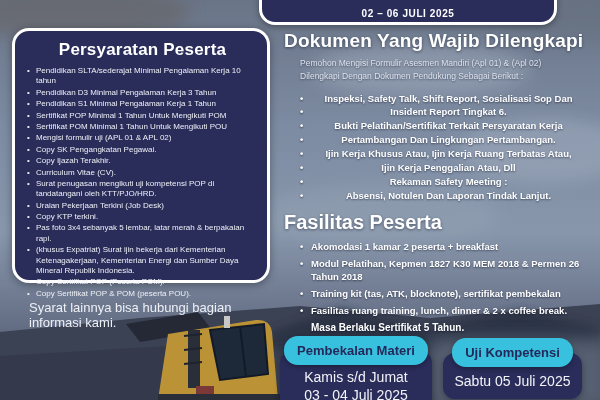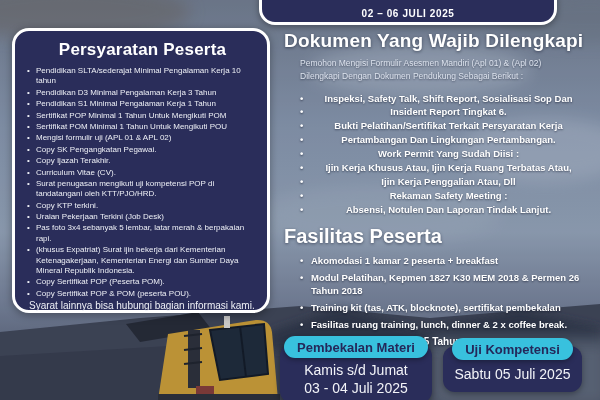--- a/index.html
+++ b/index.html
@@ -23,40 +23,40 @@
     display: flex; align-items: flex-end; justify-content: center;
     padding-bottom: 3px;
     box-shadow: 0 2px 6px rgba(0,0,0,0.35);
   }
   .date-banner span {
     color: #ffffff; font-size: 10px; font-weight: bold; letter-spacing: 0.6px;
   }
 
   
   .req-panel {
-    left: 12px; top: 28px; width: 258px; height: 285px;
+    left: 12px; top: 28px; width: 258px; height: 255px;
     background: #2a2d5a;
     border: 3px solid #ffffff;
     border-radius: 17px;
     padding: 7px 9px 6px 12px;
     box-shadow: 0 2px 8px rgba(0,0,0,0.35);
   }
   .req-panel h2 {
     color: #ffffff; font-size: 17px; font-weight: bold;
     text-align: center; margin: 2px 0 6px 0; letter-spacing: 0.2px;
   }
   ul.bullets { list-style: none; }
   ul.bullets li {
     position: relative; padding-left: 9px;
     color: #eef0f6; font-size: 8px; line-height: 1.3; margin-bottom: 1px;
   }
   ul.bullets li::before {
     content: "•"; position: absolute; left: 0; top: 0; color: #eef0f6;
   }
-  .req-note { color: #eef0f6; font-size: 10px; margin-top: 0; padding-left: 2px; }
+  .req-note { color: #eef0f6; font-size: 13px; margin-top: 0; padding-left: 2px; }
 
   
   .right-col { left: 284px; top: 30px; width: 302px; }
   .right-col h1 {
     color: #ffffff; font-size: 19px; font-weight: bold; letter-spacing: 0.2px;
     text-shadow: 0 1px 3px rgba(10,15,35,0.5);
   }
   .right-col .subtitle {
     margin: 5px 0 0 16px; width: 272px;
     color: #dde3ee; font-size: 8.5px; line-height: 1.5;
@@ -81,21 +81,21 @@
   }
   ul.fac-list li::before { content: "•"; position: absolute; left: 0; top: 0; }
   .validity {
     margin: 1px 0 0 27px; color: #ffffff; font-size: 10px; font-weight: bold;
     text-shadow: 0 1px 2px rgba(10,15,35,0.6);
   }
 
   
   .sched-box { display: flex; flex-direction: column; }
   .sched-box .pill {
-    position: relative; z-index: 2; height: 22px;
+    position: relative; z-index: 2; height: 29px;
     background: #38c1de; border-radius: 14px;
     display: flex; align-items: center; justify-content: center;
     box-shadow: 0 2px 5px rgba(0,0,0,0.3);
   }
   .sched-box .pill span { color: #24285a; font-weight: bold; font-size: 13px; }
   .sched-box .body {
     position: relative; z-index: 1; margin-top: -14px;
     background: #2a2d5a; border-radius: 12px;
     padding: 17px 4px 6px 4px; text-align: center;
     box-shadow: 0 2px 6px rgba(0,0,0,0.35);
@@ -165,39 +165,38 @@
       <li>Pendidikan SLTA/sederajat Minimal Pengalaman Kerja 10 tahun</li>
       <li>Pendidikan D3 Minimal Pengalaman Kerja 3 Tahun</li>
       <li>Pendidikan S1 Minimal Pengalaman Kerja 1 Tahun</li>
       <li>Sertifikat POP Minimal 1 Tahun Untuk Mengikuti POM</li>
       <li>Sertifikat POM Minimal 1 Tahun Untuk Mengikuti POU</li>
       <li>Mengisi formulir uji (APL 01 &amp; APL 02)</li>
       <li>Copy SK Pengangkatan Pegawai.</li>
       <li>Copy Ijazah Terakhir.</li>
       <li>Curriculum Vitae (CV).</li>
       <li>Surat penugasan mengikuti uji kompetensi POP di tandatangani oleh KTT/PJO/HRD.</li>
+      <li>Uraian Pekerjaan Terkini (Job Desk)</li>
       <li>Copy KTP terkini.</li>
-      <li>Uraian Pekerjaan Terkini (Job Desk)</li>
       <li>Pas foto 3x4 sebanyak 5 lembar, latar merah &amp; berpakaian rapi.</li>
       <li>(khusus Expatriat) Surat ijin bekerja dari Kementerian Ketenagakerjaan, Kementerian Energi dan Sumber Daya Mineral Republik Indonesia.</li>
       <li>Copy Sertifikat POP (Peserta POM).</li>
       <li>Copy Sertifikat POP &amp; POM (peserta POU).</li>
     </ul>
   <div class="req-note">Syarat lainnya bisa hubungi bagian informasi kami.</div>
 </div>
 
 <div class="layer right-col">
   <h1>Dokumen Yang Wajib Dilengkapi</h1>
   <div class="subtitle">Pemohon Mengisi Formulir Asesmen Mandiri (Apl 01) &amp; (Apl 02) Dilengkapi Dengan Dokumen Pendukung Sebagai Berikut :</div>
   <ul class="doc-list">
       <li>Inspeksi, Safety Talk, Shift Report, Sosialisasi Sop Dan</li>
       <li>Insident Report Tingkat 6.</li>
       <li>Bukti Pelatihan/Sertifikat Terkait Persyaratan Kerja</li>
       <li>Pertambangan Dan Lingkungan Pertambangan.</li>
-      <li>Work Permit Yang Sudah Diisi :</li>
       <li>Ijin Kerja Khusus Atau, Ijin Kerja Ruang Terbatas Atau,</li>
       <li>Ijin Kerja Penggalian Atau, Dll</li>
       <li>Rekaman Safety Meeting :</li>
       <li>Absensi, Notulen Dan Laporan Tindak Lanjut.</li>
     </ul>
   <h2>Fasilitas Peserta</h2>
   <ul class="fac-list">
       <li>Akomodasi 1 kamar 2  peserta + breakfast</li>
       <li>Modul Pelatihan, Kepmen 1827 K30 MEM 2018 &amp; Permen 26 Tahun  2018</li>
       <li>Training kit (tas, ATK, blocknote), sertifikat pembekalan</li>

